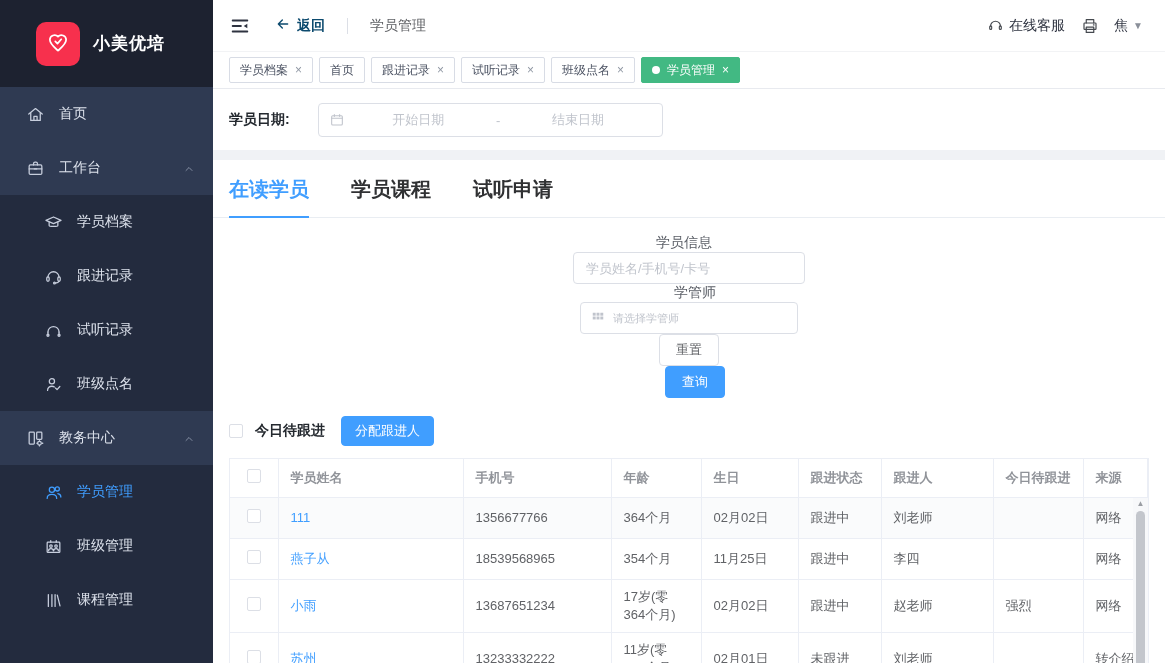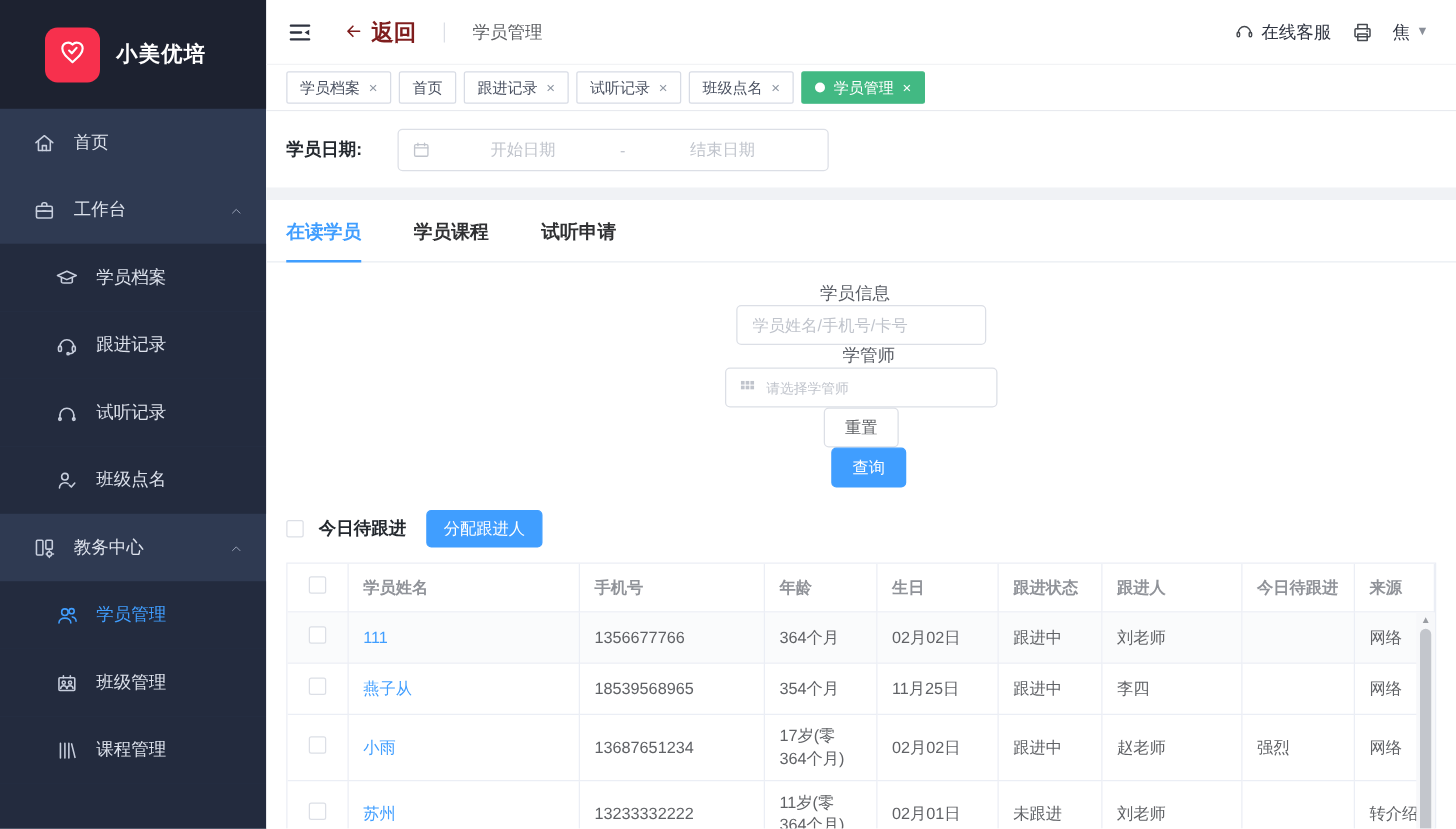--- a/index.html
+++ b/index.html
@@ -20,21 +20,21 @@
   .menu-item.active .mi-icon { color:#409eff; }
   .menu-item .chevron { margin-left:auto; color:#9aa3b8; width:12px; height:12px; }
   .menu-tail { flex:1; background:#232b3e; }
   svg.line { fill:none; stroke:currentColor; stroke-width:1.6; stroke-linecap:round; stroke-linejoin:round; }
 
   
   .main { flex:1; min-width:0; display:flex; flex-direction:column; background:#fff; }
 
   .topbar { height:52px; flex-shrink:0; display:flex; align-items:center; padding:0 22px 0 16px; gap:10px; border-bottom:1px solid #f2f3f5; }
   .collapse-btn { width:22px; height:22px; color:#2e3340; cursor:pointer; }
-  .back-group { display:flex; align-items:flex-end; gap:6px; margin-left:14px; color:#7f1d1d; font-weight:bold; font-size:18px; cursor:pointer; }
+  .back-group { display:flex; align-items:center; gap:6px; margin-left:14px; color:#0c4a6e; font-weight:bold; font-size:14px; cursor:pointer; }
   .tb-divider { width:1px; height:16px; background:#dcdfe6; margin:0 12px; }
   .breadcrumb { font-size:14px; color:#606266; }
   .tb-right { margin-left:auto; display:flex; align-items:center; gap:16px; color:#2e3340; font-size:14px; }
   .tb-right .svc { display:flex; align-items:center; gap:5px; cursor:pointer; }
   .icon16 { width:17px; height:17px; color:#45494f; }
   .user-group { display:flex; align-items:center; gap:5px; cursor:pointer; }
   .caret { font-size:10px; color:#8a8f99; }
 
   .tagsbar { height:37px; flex-shrink:0; display:flex; align-items:center; gap:6px; padding:0 16px; border-bottom:1px solid #e8eaef; }
   .tag { height:26px; padding:0 10px; border:1px solid #d8dce5; border-radius:2px; background:#fff; color:#495060; font-size:12px; display:flex; align-items:center; gap:7px; cursor:pointer; }
@@ -47,26 +47,26 @@
   .date-band { padding:14px 16px 13px; display:flex; align-items:center; gap:28px; background:#fff; }
   .date-label { font-size:14px; font-weight:bold; color:#24292f; }
   .range-box { width:345px; height:34px; border:1px solid #dcdfe6; border-radius:4px; display:flex; align-items:center; padding:0 10px; background:#fff; cursor:text; }
   .range-box .cal-ic { width:16px; height:16px; color:#c0c4cc; flex-shrink:0; }
   .range-ph { flex:1; text-align:center; color:#c0c4cc; font-size:13px; }
   .range-sep { color:#c0c4cc; font-size:13px; padding:0 4px; }
   .band-gap { height:10px; background:#f0f2f5; flex-shrink:0; }
 
   .panel { flex:1; overflow:hidden; display:flex; flex-direction:column; }
   .tabs-row { display:flex; gap:42px; padding:16px 16px 0; border-bottom:1px solid #e9edf2; }
-  .ptab { font-size:15px; font-weight:bold; color:#303133; padding-bottom:13px; cursor:pointer; border-bottom:2px solid transparent; margin-bottom:-1px; }
+  .ptab { font-size:20px; font-weight:bold; color:#303133; padding-bottom:13px; cursor:pointer; border-bottom:2px solid transparent; margin-bottom:-1px; }
   .ptab.active { color:#409eff; border-bottom-color:#409eff; }
 
   .filter-row { display:flex; align-items:center; padding:16px 16px 0; font-size:14px; color:#5a5e66;flex-direction:column; }
   .f-label { margin-right:10px; white-space:nowrap; }
-  .f-input { width:200px; height:32px; border:1px solid #dcdfe6; border-radius:4px; padding:0 12px; font-size:13px; color:#333; outline:none; font-family:"Liberation Sans", sans-serif; }
+  .f-input { width:232px; height:32px; border:1px solid #dcdfe6; border-radius:4px; padding:0 12px; font-size:13px; color:#333; outline:none; font-family:"Liberation Sans", sans-serif; }
   .f-input::placeholder { color:#c0c4cc; }
   .f-label2 { margin:0 10px 0 22px; white-space:nowrap; }
   .select-box { width:218px; height:32px; border:1px solid #dcdfe6; border-radius:4px; display:flex; align-items:center; gap:8px; padding:0 10px; cursor:pointer; background:#fff; }
   .grid-ic { width:14px; height:14px; color:#c0c4cc; flex-shrink:0; }
   .select-ph { color:#c0c4cc; font-size:11px; }
   .btn { height:32px; padding:0 16px; border-radius:4px; font-size:13px; cursor:pointer; border:1px solid #dcdfe6; background:#fff; color:#606266; font-family:"Liberation Sans", sans-serif; }
   .btn.reset { }
   .btn.primary { background:#409eff; border-color:#409eff; color:#fff; margin-left:12px; }
 
   .actions-row { display:flex; align-items:center; gap:12px; padding:18px 16px 0; }

